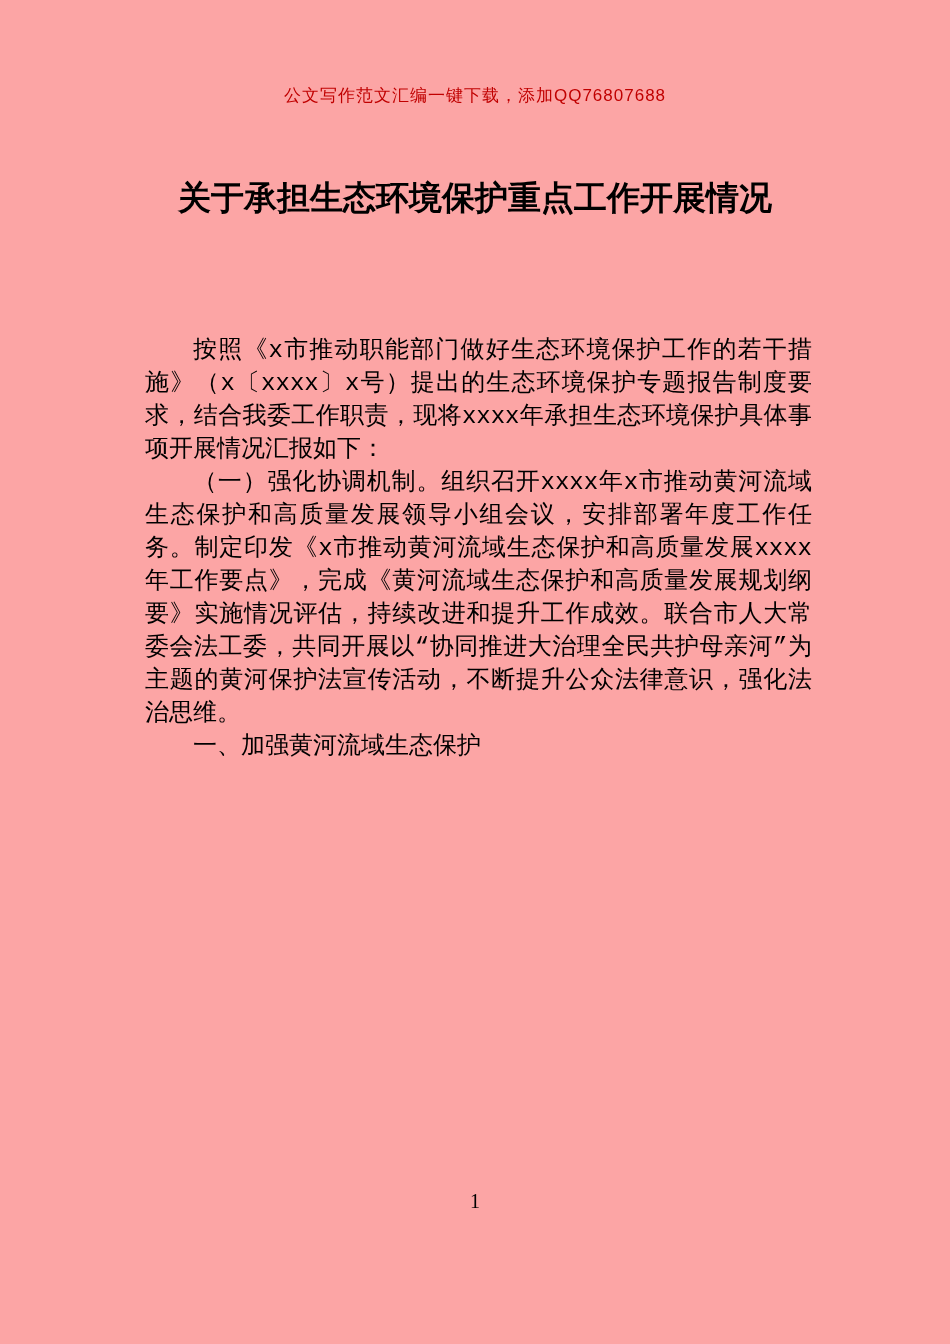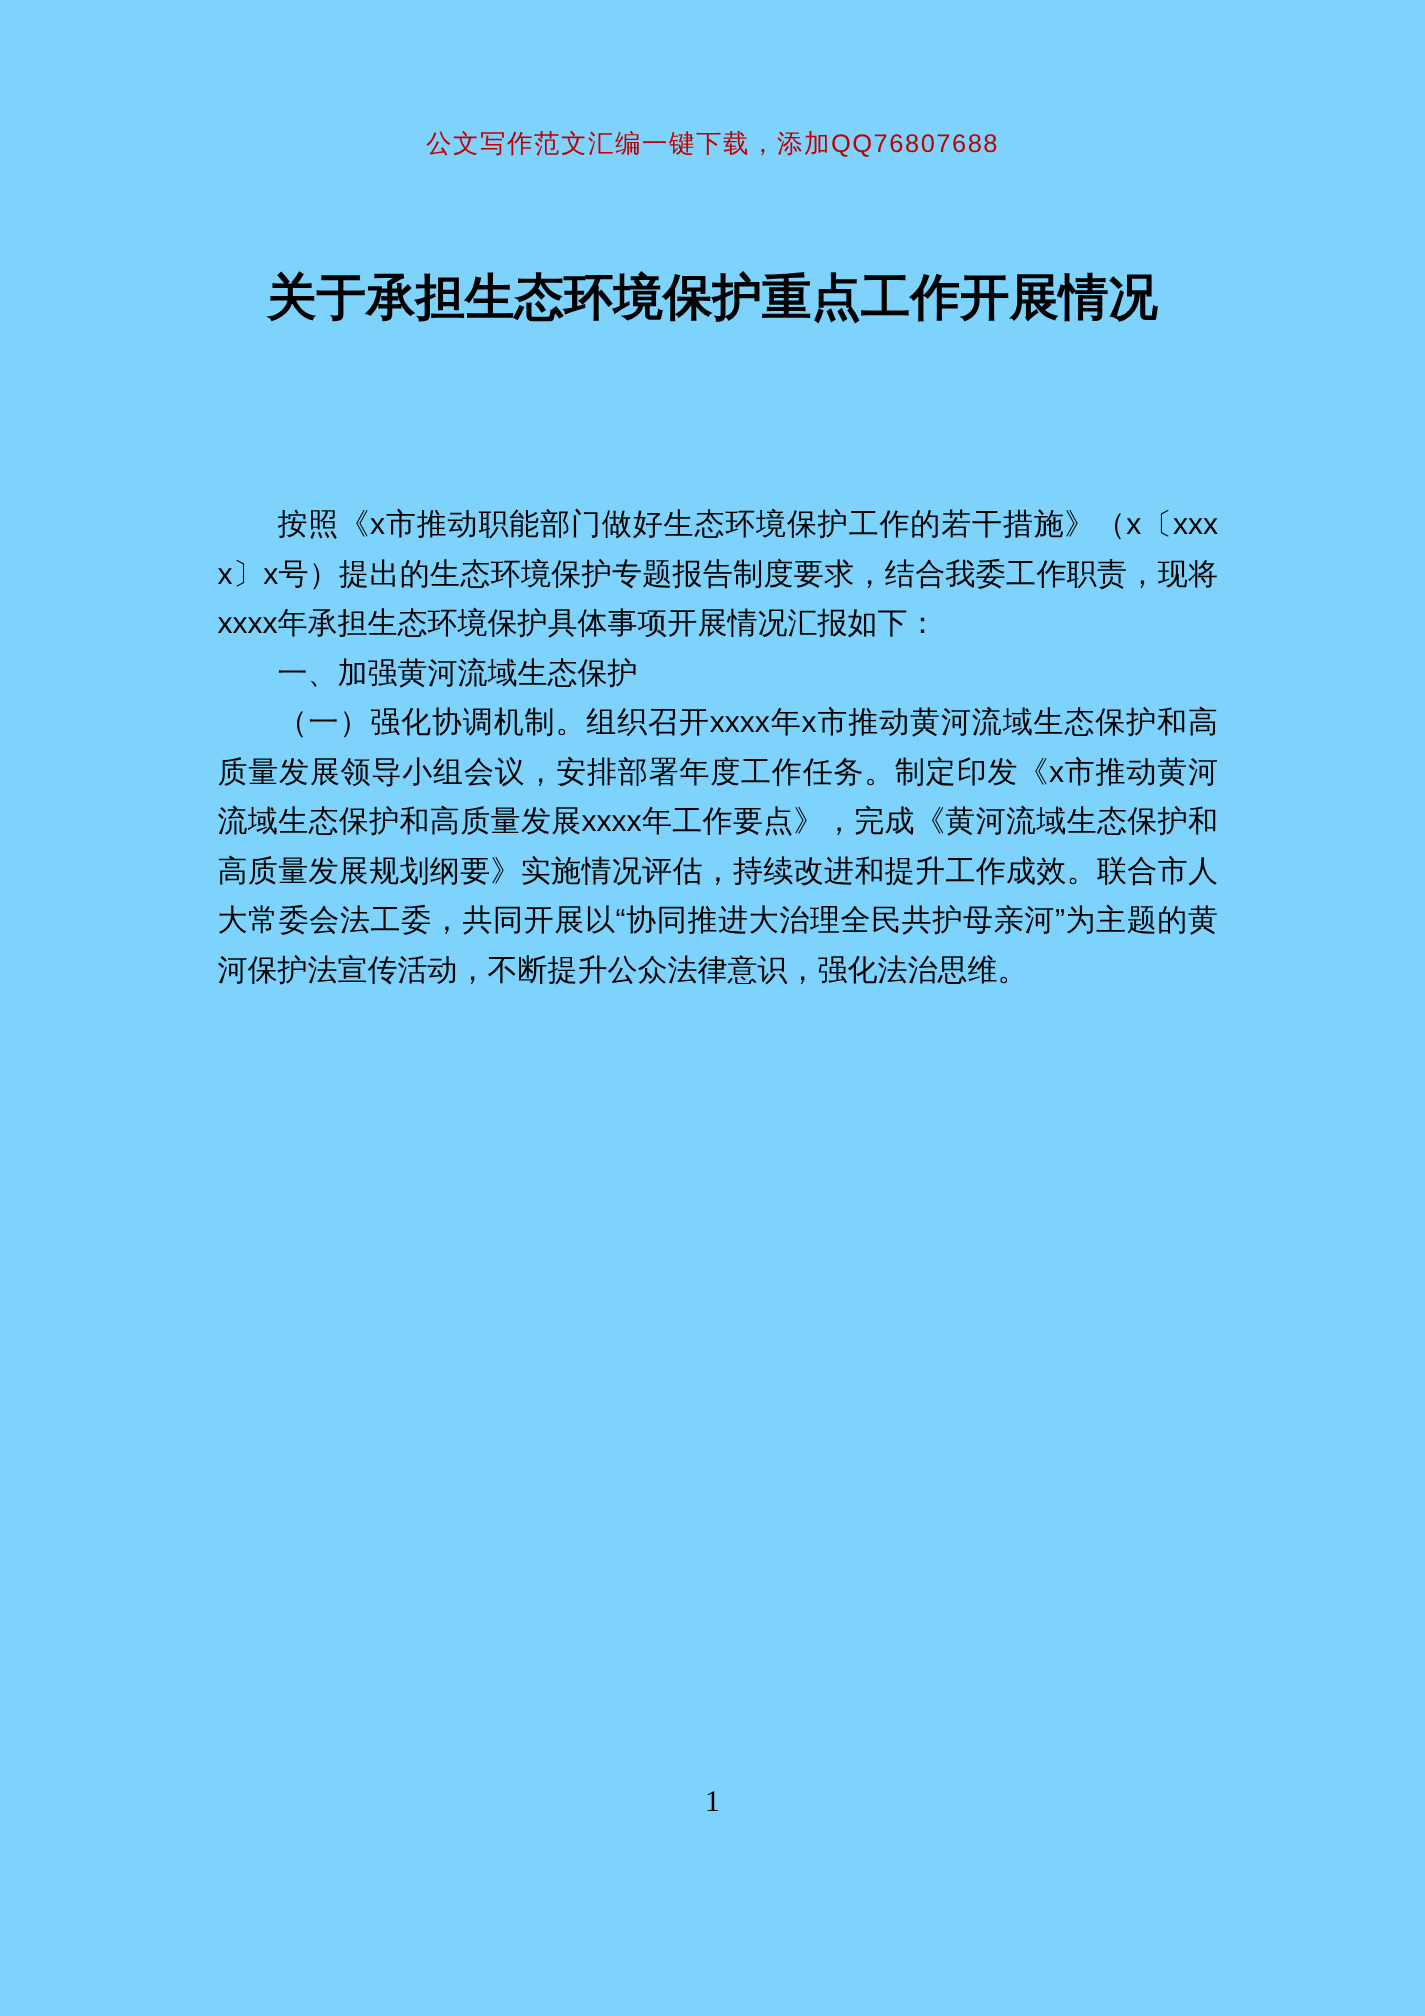--- a/index.html
+++ b/index.html
@@ -11,21 +11,21 @@
       width: 950px;
       height: 1344px;
       background: #fdfdfd;
       font-family: "Liberation Serif", "DejaVu Serif", serif;
       color: #000000;
     }
     .page {
       position: relative;
       width: 950px;
       height: 1344px;
-      background: #7dd3fc;
+      background: #fca5a5;
       overflow: hidden;
       box-sizing: border-box;
     }
     .promo {
       position: absolute;
       top: 84px;
       left: 0;
       width: 100%;
       text-align: center;
       font-size: 17px;
@@ -48,25 +48,25 @@
     }
     .title-line {
       display: block;
       line-height: 71px;
     }
     .doc-body {
       position: absolute;
       top: 334px;
       left: 145px;
       width: 667px;
-      font-size: 20px;
+      font-size: 24px;
       line-height: 33px;
       text-align: justify;
       color: #000000;
-      font-family: Liberation Sans, sans-serif;
+      font-family: Liberation Mono, monospace;
     }
     .para {
       margin: 0;
       padding: 0;
       text-indent: 2em;
       word-break: break-all;
     }
     .page-footer {
       position: absolute;
       top: 1190px;
@@ -83,19 +83,19 @@
 <div class="page">
 
   <div class="promo">公文写作范文汇编一键下载，添加QQ76807688</div>
 
   <h1 class="title">
     <span class="title-line">关于承担生态环境保护重点工作开展情况</span>
   </h1>
 
   <div class="doc-body">
     <p class="para">按照《x市推动职能部门做好生态环境保护工作的若干措施》（x〔xxxx〕x号）提出的生态环境保护专题报告制度要求，结合我委工作职责，现将xxxx年承担生态环境保护具体事项开展情况汇报如下：</p>
+    <p class="para">（一）强化协调机制。组织召开xxxx年x市推动黄河流域生态保护和高质量发展领导小组会议，安排部署年度工作任务。制定印发《x市推动黄河流域生态保护和高质量发展xxxx年工作要点》，完成《黄河流域生态保护和高质量发展规划纲要》实施情况评估，持续改进和提升工作成效。联合市人大常委会法工委，共同开展以“协同推进大治理全民共护母亲河”为主题的黄河保护法宣传活动，不断提升公众法律意识，强化法治思维。</p>
     <p class="para">一、加强黄河流域生态保护</p>
-    <p class="para">（一）强化协调机制。组织召开xxxx年x市推动黄河流域生态保护和高质量发展领导小组会议，安排部署年度工作任务。制定印发《x市推动黄河流域生态保护和高质量发展xxxx年工作要点》，完成《黄河流域生态保护和高质量发展规划纲要》实施情况评估，持续改进和提升工作成效。联合市人大常委会法工委，共同开展以“协同推进大治理全民共护母亲河”为主题的黄河保护法宣传活动，不断提升公众法律意识，强化法治思维。</p>
   </div>
 
   <div class="page-footer">1</div>
 
 </div>
 
 </body></html>

